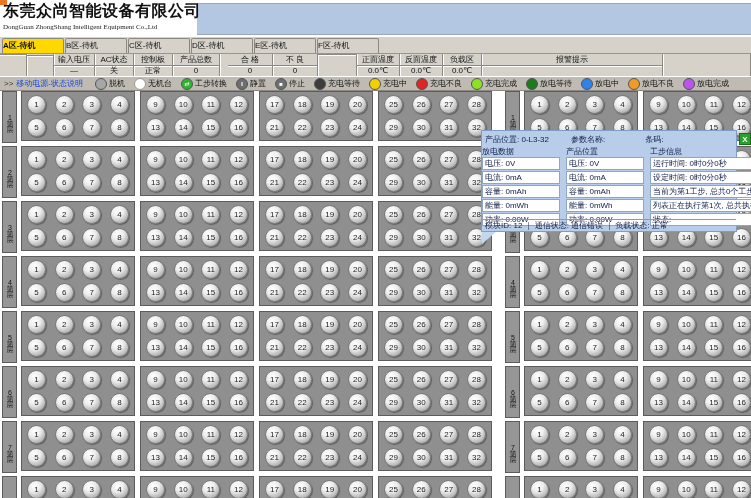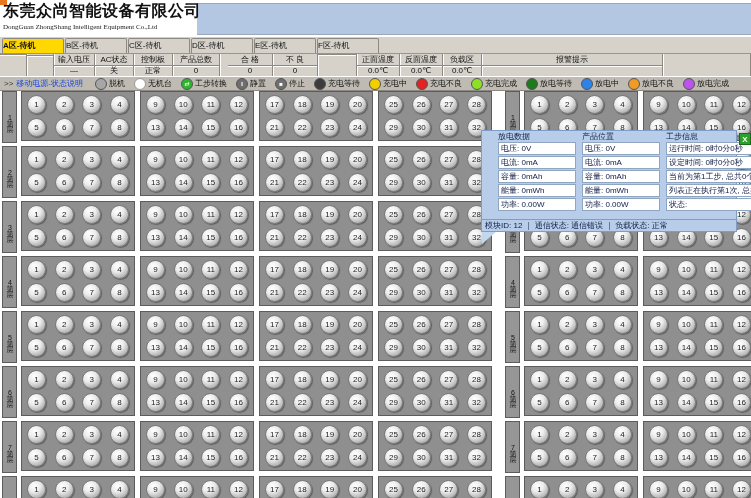--- a/index.html
+++ b/index.html
@@ -54,21 +54,21 @@
         background:radial-gradient(circle at 38% 30%,#ffffff 0%,#ececec 38%,#c6c6c6 62%,#8f8f8f 100%);
         box-shadow:1px 1px 1px rgba(0,0,0,.35);
         display:flex;align-items:center;justify-content:center;font-size:8px;color:#1c1c1c;}
   .zonegap{width:8px;}
   
   .popup{position:absolute;left:481px;top:130px;width:256px;height:102px;background:#b7cde9;
          border:1px solid #7e9cc4;box-sizing:border-box;z-index:5;font-size:8px;color:#101c46;}
   .p-head{display:flex;align-items:center;height:14px;padding:1px 3px 0 3px;white-space:nowrap;}
   .p-head .ph1{margin-right:22px;}
   .p-head .ph2{margin-right:40px;}
-  .p-body{display:flex;padding:0 16px;}
+  .p-body{display:flex;padding:0 0;}
   .p-col{margin-right:6px;}
   .p-col-t{height:11px;line-height:11px;white-space:nowrap;}
   .p-box{background:#fff;border:1px solid #8fa6c2;height:11px;line-height:11px;padding:0 2px;
          margin-bottom:1px;white-space:nowrap;overflow:hidden;}
   .p-col1 .p-box{width:72px;}
   .p-col2 .p-box{width:72px;}
   .p-col3 .p-box{width:150px;}
   .p-foot{position:absolute;left:0;bottom:0;width:100%;height:12px;line-height:12px;
           border-top:1px solid #7e9cc4;padding-left:3px;white-space:nowrap;box-sizing:border-box;}
   .p-close{position:absolute;left:739px;top:133px;width:12px;height:12px;background:#2ca02c;
@@ -888,20 +888,25 @@
             <div class="circ">9</div>
             <div class="circ">10</div>
             <div class="circ">11</div>
             <div class="circ">12</div>
           </div>
         </div>
       </div>
     </div>
 
   <div class="popup">
+    <div class="p-head">
+      <span class="ph1">产品位置: 0-L3-32</span>
+      <span class="ph2">参数名称:</span>
+      <span class="ph3">条码:</span>
+    </div>
     <div class="p-body">
         <div class="p-col p-col1">
           <div class="p-col-t">放电数据</div>
           <div class="p-box">电压: 0V</div>
           <div class="p-box">电流: 0mA</div>
           <div class="p-box">容量: 0mAh</div>
           <div class="p-box">能量: 0mWh</div>
           <div class="p-box">功率: 0.00W</div>
         </div>
         <div class="p-col p-col2">

